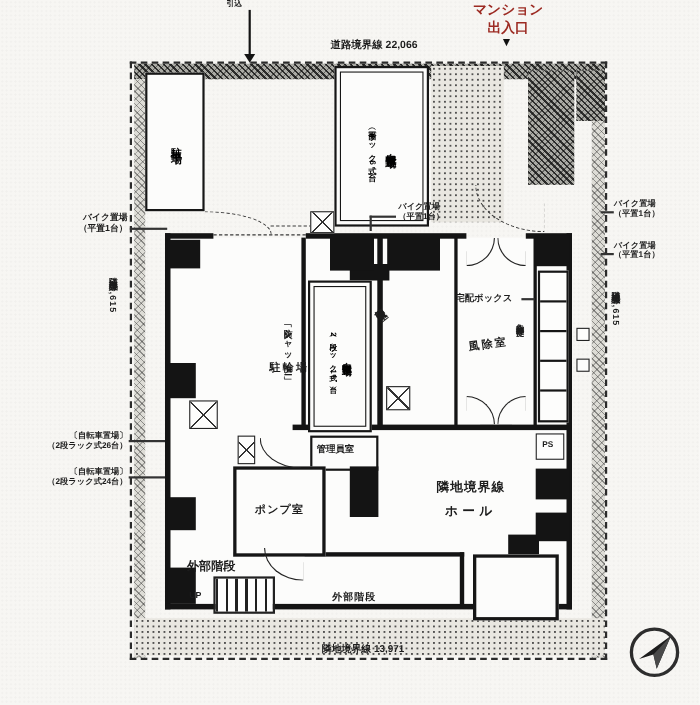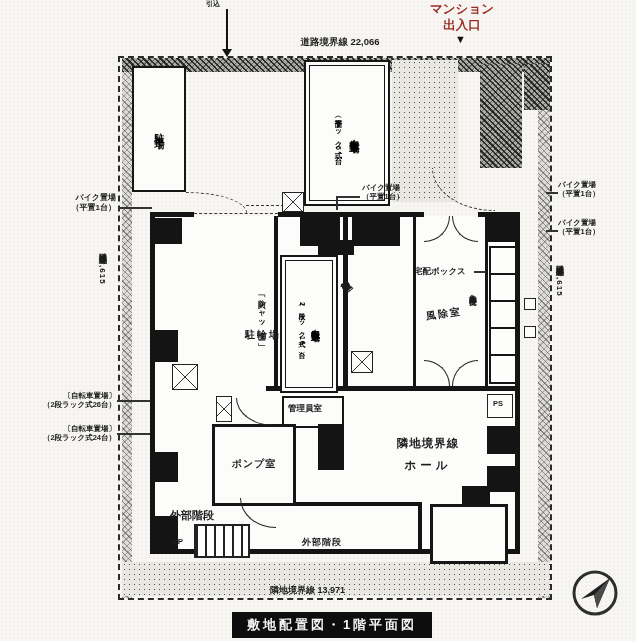--- a/index.html
+++ b/index.html
@@ -52,21 +52,21 @@
   <div class="lbl" style="left:275px;top:36px;width:130px;text-align:center;font-size:9.5px;">道路境界線 22,066</div>
 
   <div class="lbl red" style="left:412px;top:2px;width:100px;text-align:center;font-size:12.5px;">
     <span style="display:block;">マンション</span>
     <span style="display:block;">出入口</span>
   </div>
   <div class="lbl" style="left:455px;top:33px;font-size:11px;color:#111;">▼</div>
 
   <div class="lbl vtext" style="left:97px;top:246px;height:145px;font-size:8px;">隣地境界線 17,615</div>
   <div class="lbl vtext" style="left:554px;top:258px;height:150px;font-size:8px;">隣地境界線 17,615</div>
-  <div class="lbl" style="left:270px;top:585px;width:120px;text-align:left;font-size:9px;">隣地境界線 13,971</div>
+  <div class="lbl" style="left:270px;top:585px;width:120px;text-align:center;font-size:9px;">隣地境界線 13,971</div>
 
   <div class="room" style="left:132px;top:66px;width:54px;height:126px;display:flex;align-items:center;justify-content:center;">
     <span class="vtext" style="font-size:10px;font-weight:bold;letter-spacing:3px;">駐車場</span>
   </div>
 
   <div class="room" style="left:304px;top:60px;width:86px;height:146px;">
     <div class="abs" style="left:3px;top:3px;right:3px;bottom:3px;border:1px solid #161616;display:flex;align-items:center;justify-content:center;gap:4px;">
       <span class="vtext" style="font-size:7.5px;font-weight:bold;">（平面ラック式6台）</span>
       <span class="vtext" style="font-size:10px;font-weight:bold;">自転車置場</span>
     </div>
@@ -194,21 +194,20 @@
   <div class="arc tr" style="left:240px;top:498px;width:36px;height:30px;"></div>
   <div class="stairs" style="left:194px;top:524px;width:56px;height:34px;"></div>
   <div class="lbl" style="left:170px;top:509px;font-size:11px;">外部階段</div>
   <div class="lbl" style="left:172px;top:537px;font-size:8px;">UP</div>
 
   <div class="xbox" style="left:172px;top:364px;width:26px;height:26px;"></div>
   <div class="xbox" style="left:282px;top:192px;width:22px;height:20px;"></div>
   <div class="sq" style="left:524px;top:298px;width:12px;height:12px;"></div>
   <div class="sq" style="left:524px;top:326px;width:12px;height:12px;"></div>
 
-  <div class="titlebox" style="left:232px;top:612px;width:200px;height:26px;line-height:26px;font-size:13px;">敷地配置図・1階平面図</div>
 
   <div class="abs" style="left:570px;top:568px;width:50px;height:50px;">
     <svg width="50" height="50" viewBox="0 0 50 50">
       <circle cx="25" cy="25" r="21" fill="none" stroke="#2d2d2d" stroke-width="3"></circle>
       <polygon points="40,10 11,31 24,27 27,40" fill="#1d1d1d"></polygon>
       <polygon points="40,10 24,27 27,40" fill="#4a4a4a"></polygon>
     </svg>
   </div>
 
 </div>

